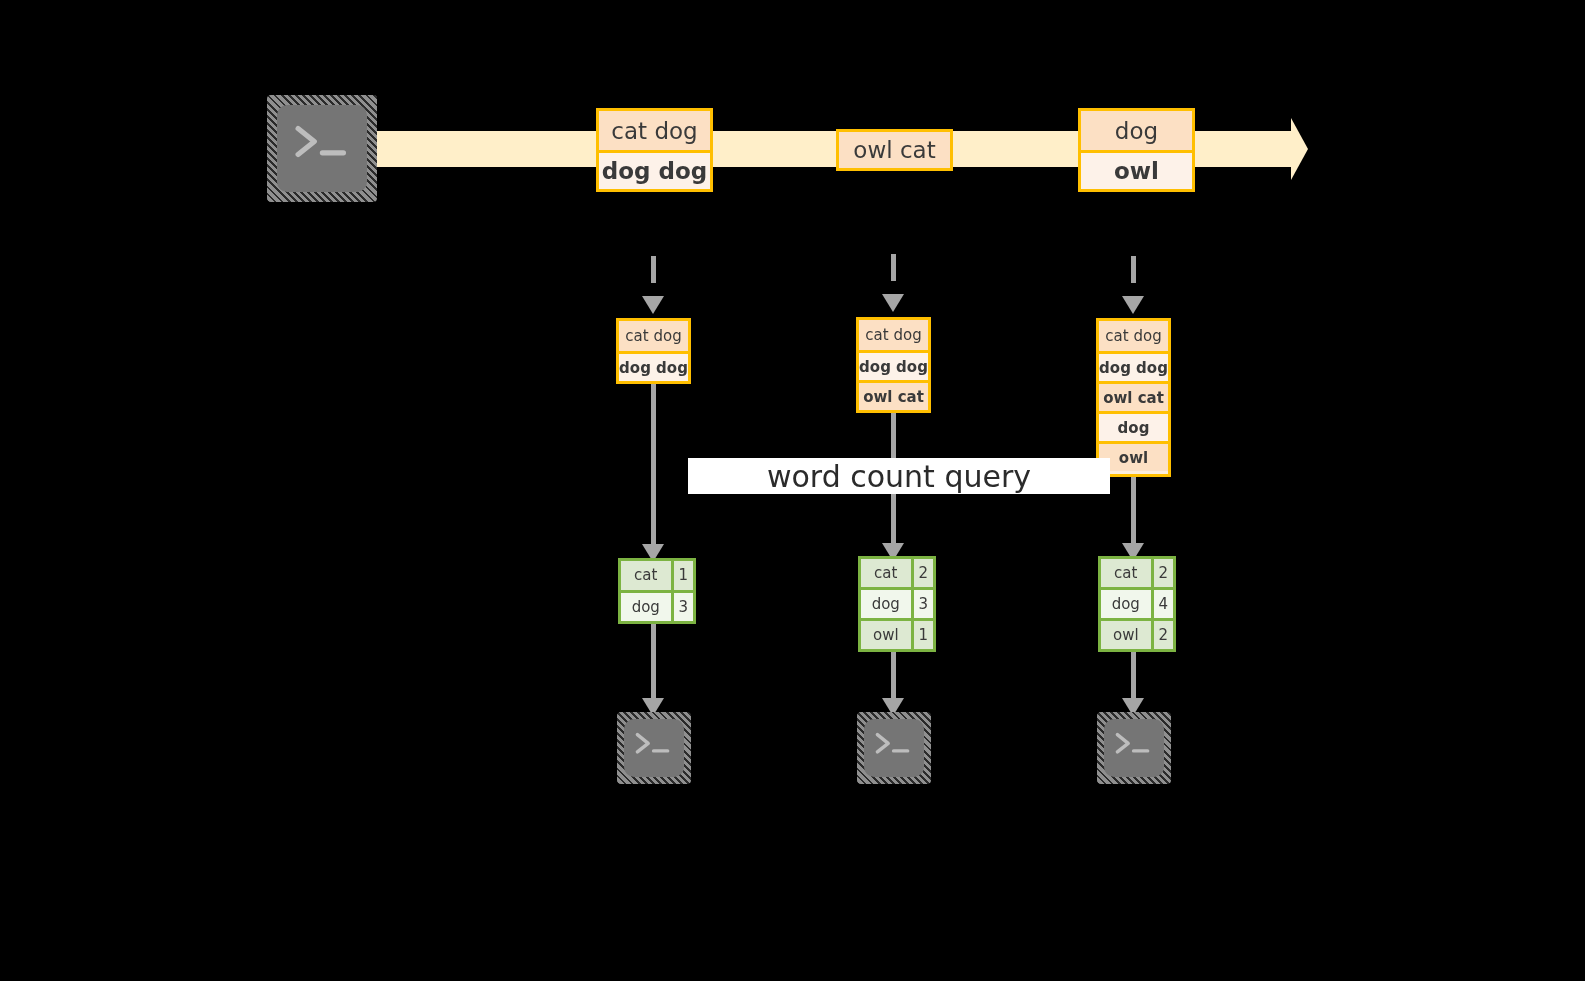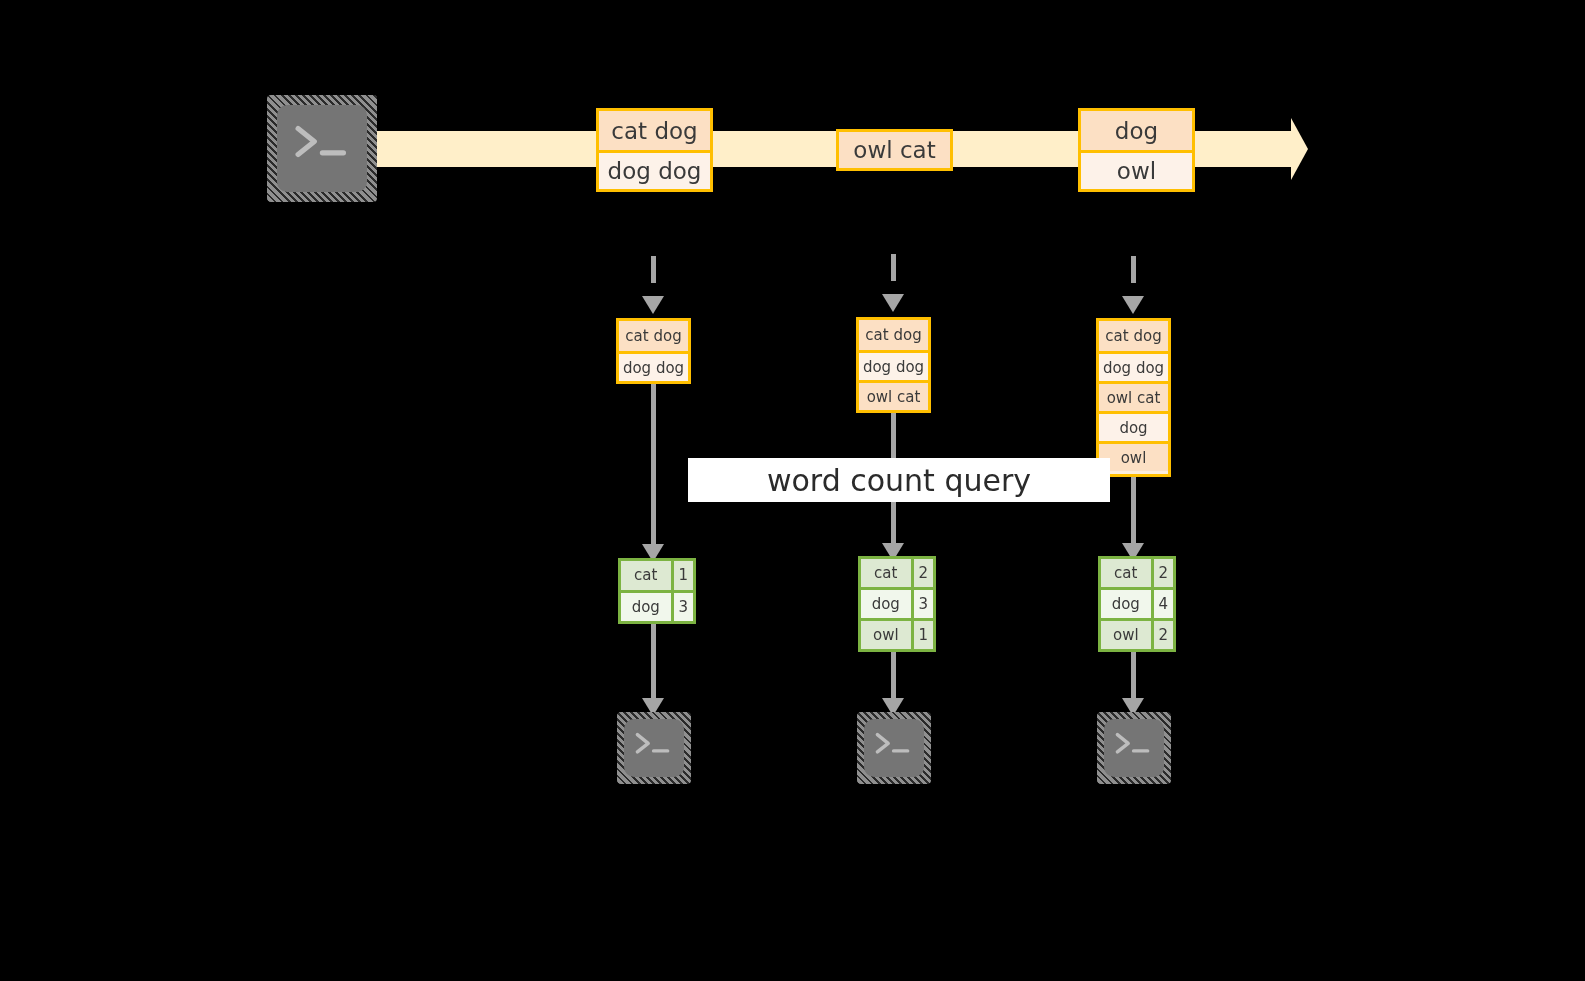--- a/index.html
+++ b/index.html
@@ -71,21 +71,21 @@
   .msgrow {
     box-sizing: border-box;
     display: flex;
     align-items: center;
     justify-content: center;
     color: #3A3A3A;
     white-space: nowrap;
   }
   .msgrow.dark  { background: #FCE0C4; }
   .msgrow.light { background: #FDF2E9; }
-  .msgrow + .msgrow { border-top: 3px solid #FFBF00; }
+  .msgrow + .msgrow { border-top: 3px solid #FFBF00; font-weight: bold; }
 
   
   .msgbox.big .msgrow { height: 39px; font-size: 23px; }
   
   .msgbox.small .msgrow { height: 30px; font-size: 15px; }
 
   
   .restable {
     position: absolute;
     box-sizing: border-box;
@@ -209,21 +209,21 @@
 
   <div class="conn-line" style="left:651px; top:384px; height:168px;"></div>
   <div class="conn-head" style="left:642px; top:544px;"></div>
 
   <div class="conn-line" style="left:891px; top:413px; height:138px;"></div>
   <div class="conn-head" style="left:882px; top:543px;"></div>
 
   <div class="conn-line" style="left:1131px; top:477px; height:74px;"></div>
   <div class="conn-head" style="left:1122px; top:543px;"></div>
 
-  <div class="banner" style="left:688px; top:458px; width:422px; height:44px;">
+  <div class="banner" style="left:688px; top:458px; width:422px; height:36px;">
     <span>word count query</span>
   </div>
 
   <div class="restable" style="left:618px; top:558px; width:78px; height:66px;">
     <div class="resrow dark">
       <div class="k">cat</div>
       <div class="v">1</div>
     </div>
     <div class="resrow light">
       <div class="k">dog</div>

